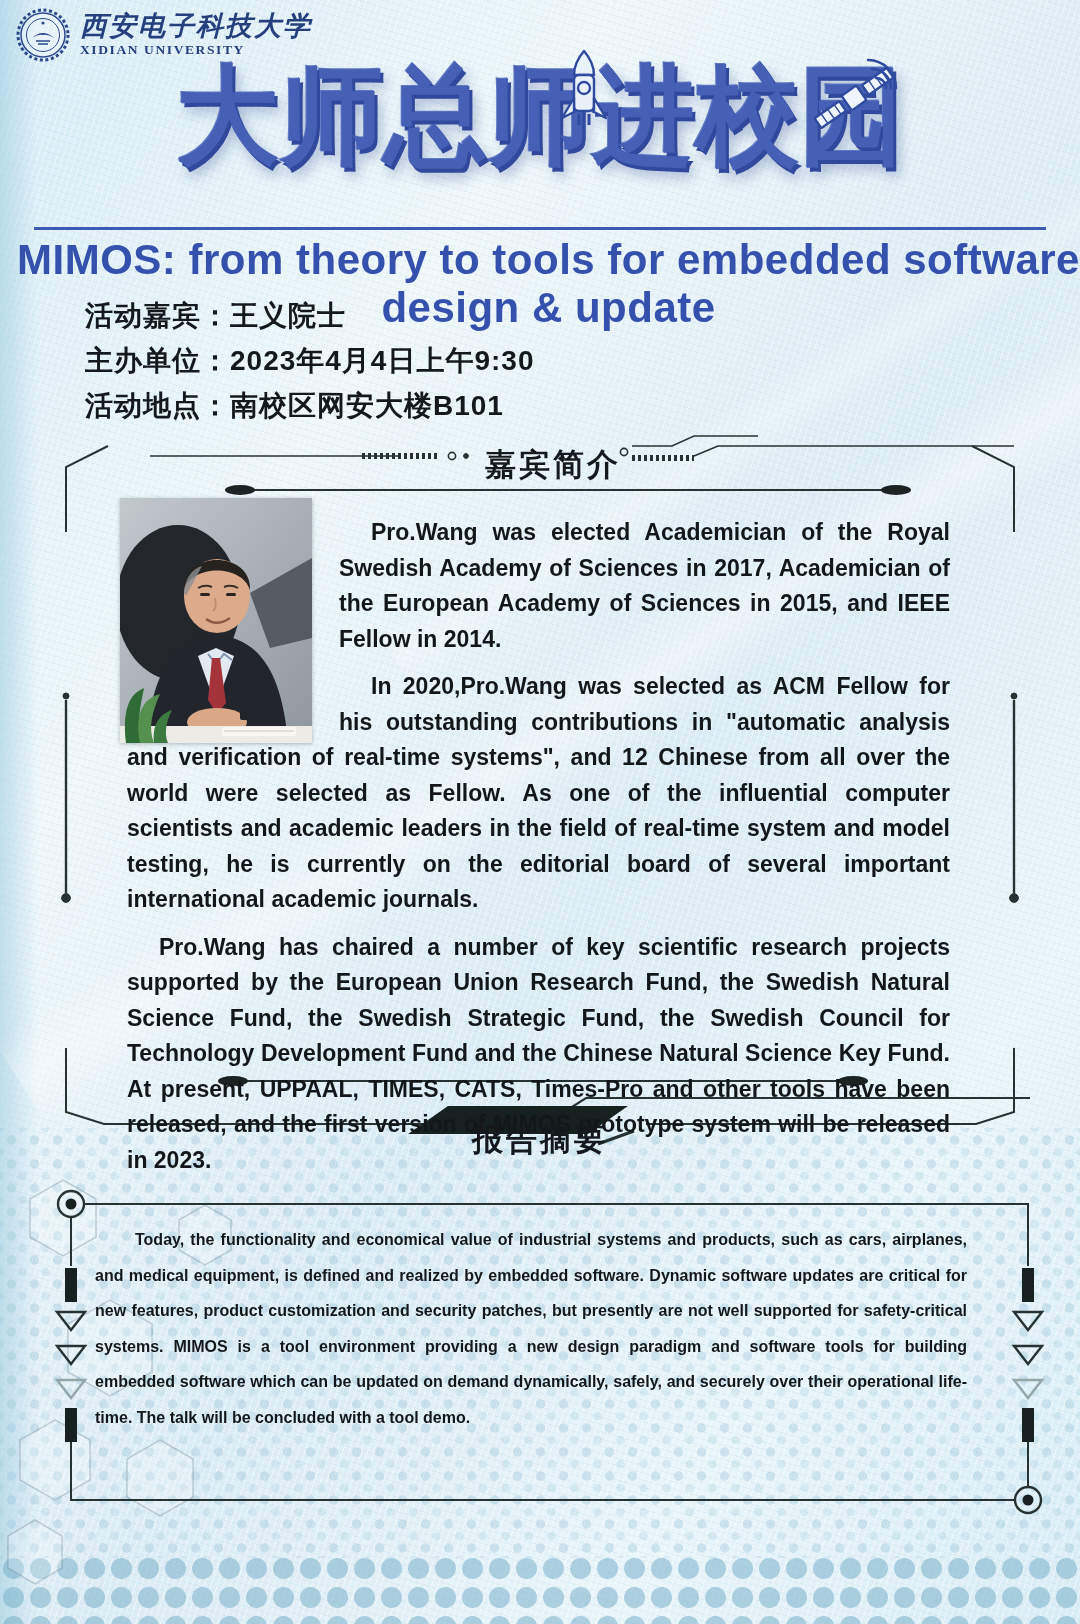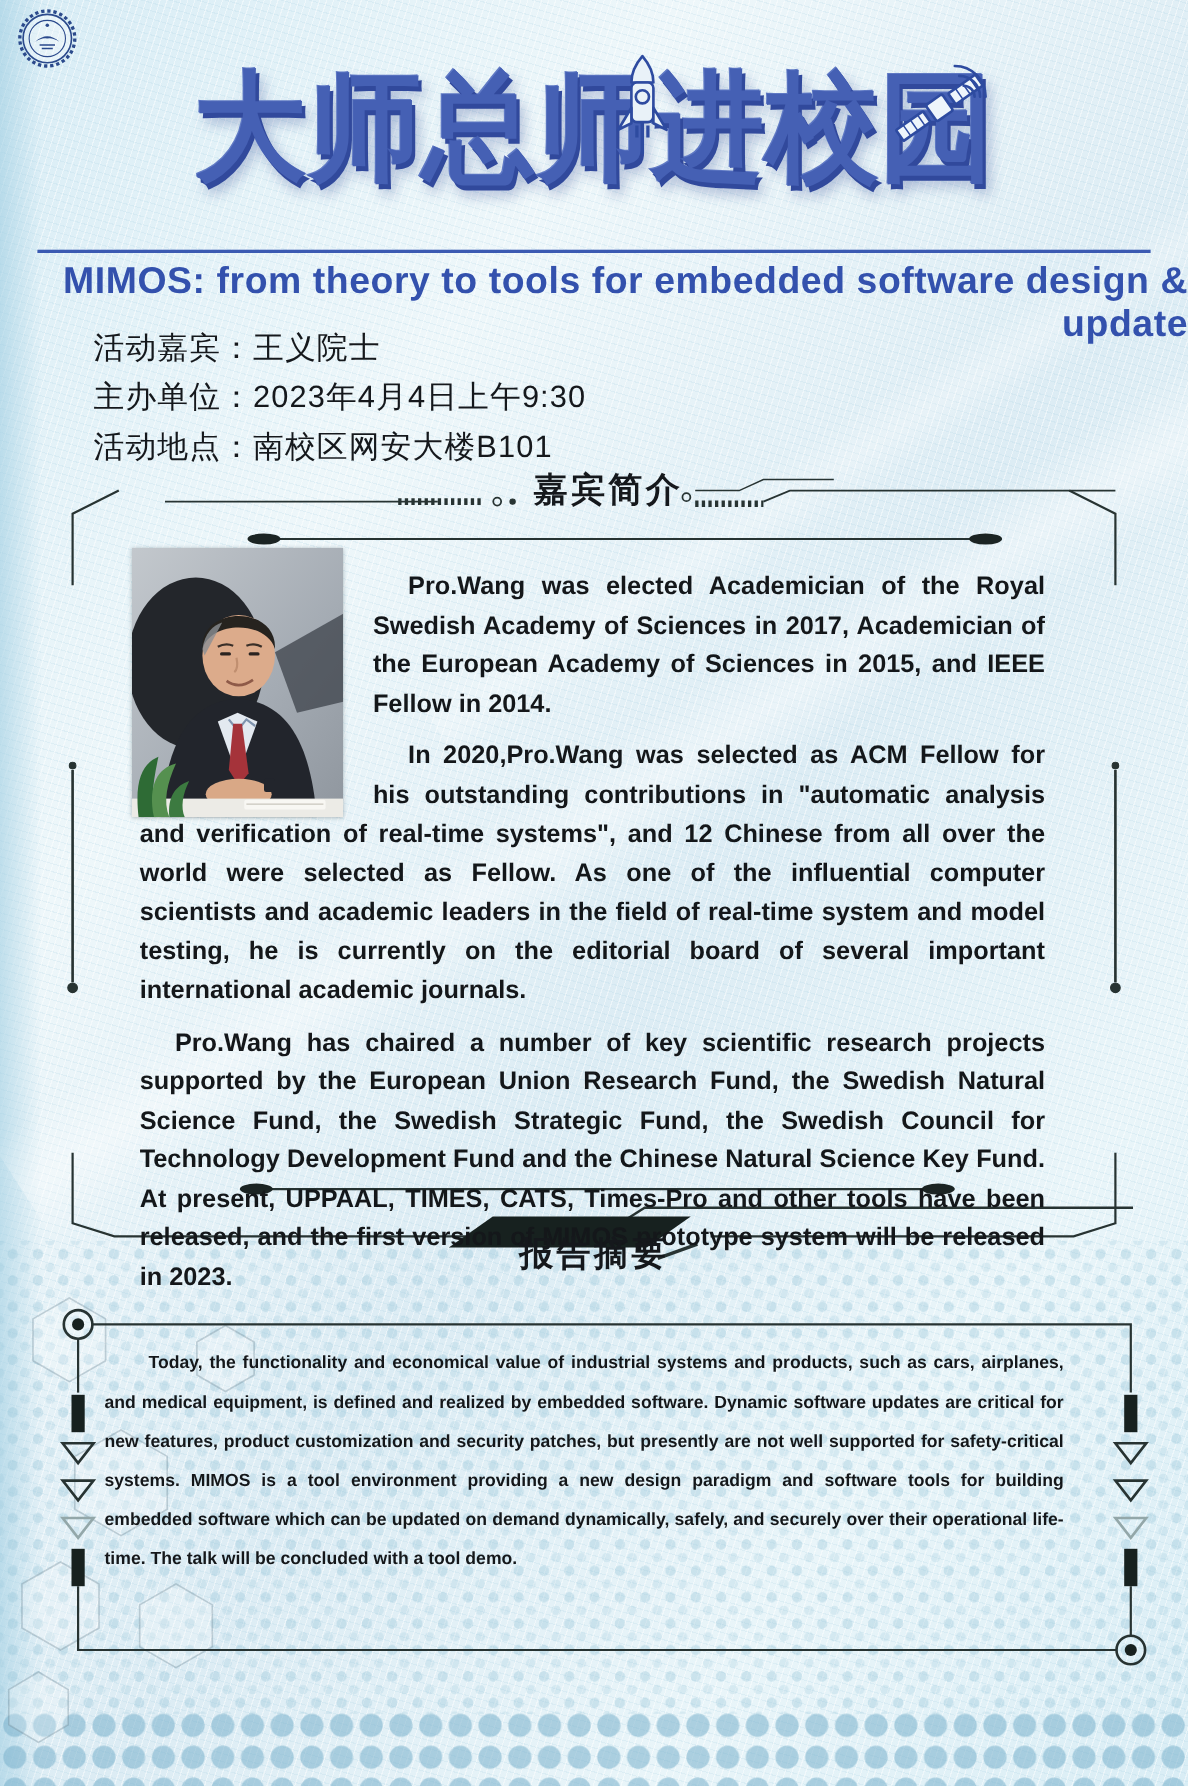--- a/index.html
+++ b/index.html
@@ -26,26 +26,26 @@
     background-image:radial-gradient(circle, rgba(120,176,203,.55) 0 10px, rgba(0,0,0,0) 11px);
     background-size:27px 29px;}
   .uni-header{position:absolute;left:16px;top:8px;display:flex;align-items:center;gap:10px;}
   .uni-cn{font-family:"Liberation Serif",serif;font-style:italic;font-weight:700;font-size:27px;color:#24407e;letter-spacing:2px;line-height:1.05;}
   .uni-en{font-family:"Liberation Serif",serif;font-weight:700;font-size:13.5px;color:#24407e;letter-spacing:1.6px;margin-top:2px;}
   .main-title{position:absolute;left:0;right:0;top:54px;text-align:center;
     font-size:103px;font-weight:900;color:#4560b4;letter-spacing:1px;line-height:1.2;
     transform:scaleY(1.05);
     text-shadow:3px 4px 0 #31499c,-1px -1px 0 #5f79c4,6px 9px 12px rgba(40,62,140,.35);}
   .title-underline{position:absolute;left:34px;right:34px;top:227px;height:3px;background:#3b5ab2;}
-  .subtitle{position:absolute;left:17px;right:0;top:236px;text-align:right;
-    font-size:34px;font-weight:700;color:#3351ad;letter-spacing:.5px;}
+  .subtitle{position:absolute;left:17px;right:0;top:236px;text-align:center;
+    font-size:42px;font-weight:700;color:#3351ad;letter-spacing:.5px;}
   .event-info{position:absolute;left:85px;top:302px;}
-  .event-line{font-size:28px;font-weight:400;color:#15181c;height:28px;line-height:28px;margin-bottom:17px;letter-spacing:1px;}
+  .event-line{font-size:28px;font-weight:700;color:#15181c;height:28px;line-height:28px;margin-bottom:17px;letter-spacing:1px;}
   .section-title{position:absolute;left:0;right:0;text-align:center;font-size:31px;font-weight:700;color:#15181c;letter-spacing:3px;}
-  .guest-title{top:424px;padding-left:26px;}
+  .guest-title{top:444px;padding-left:26px;}
   .abstract-title{top:1119px;}
   .bio{position:absolute;left:115px;top:503px;width:847px;font-size:23px;font-weight:700;
     color:#14171a;text-align:justify;line-height:35.5px;}
   .bio p{margin:12px;text-indent:32px;}
   .photo-wrap{float:left;width:208px;height:212px;position:relative;margin:0 16px 0 0;}
   .photo{position:absolute;left:5px;top:-5px;width:192px;height:245px;box-shadow:0 1px 4px rgba(40,60,70,.35);}
   .abstract{position:absolute;left:95px;top:1222px;width:872px;font-size:16px;font-weight:700;
     color:#14171a;text-align:justify;line-height:35.6px;}
   .abstract p{margin:0;text-indent:40px;}
   .footer{position:absolute;left:0;right:0;top:1536px;text-align:center;font-size:26px;font-weight:700;color:#0e1114;letter-spacing:1px;}
@@ -75,20 +75,24 @@
 
   <div class="uni-header">
     <svg width="54" height="54" viewBox="0 0 54 54">
       <circle cx="27" cy="27" r="25" fill="none" stroke="#2b4a8c" stroke-width="3" stroke-dasharray="3 2.6"></circle>
       <circle cx="27" cy="27" r="22" fill="rgba(255,255,255,0.35)" stroke="#2b4a8c" stroke-width="1.5"></circle>
       <circle cx="27" cy="27" r="16.5" fill="none" stroke="#2b4a8c" stroke-width="1"></circle>
       <path d="M16,30 Q27,20 38,30 Q32,26 27,27 Q22,26 16,30 Z" fill="#2b4a8c"></path>
       <path d="M20,33 H34 M22,36 H32" stroke="#2b4a8c" stroke-width="1.4"></path>
       <circle cx="27" cy="15" r="1.6" fill="#2b4a8c"></circle>
     </svg>
+    <div>
+      <div class="uni-cn">西安电子科技大学</div>
+      <div class="uni-en">XIDIAN UNIVERSITY</div>
+    </div>
   </div>
 
   <div class="main-title">大师总师进校园</div>
 
   <svg class="deco-svg" style="left:556px;top:48px;" width="56" height="96" viewBox="0 0 56 96">
     <g fill="#e9f2f8" stroke="#2e4ba0" stroke-width="2.4" stroke-linejoin="round">
       <path d="M28,3 C34,10 38,18 38,27 H18 C18,18 22,10 28,3 Z"></path>
       <rect x="18" y="27" width="20" height="36" rx="5"></rect>
       <circle cx="28" cy="40" r="6"></circle>
       <path d="M18,50 L6,70 L18,64 Z"></path>

